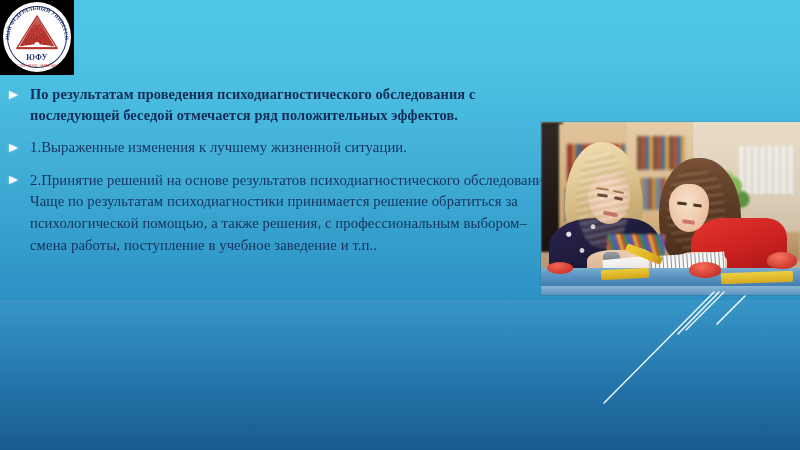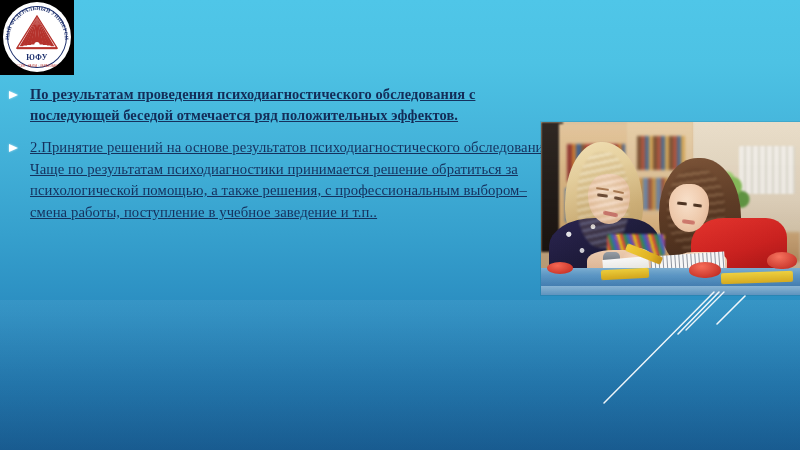--- a/index.html
+++ b/index.html
@@ -55,21 +55,20 @@
 
   
   #content {
     position:absolute; left:6px; top:84px; width:560px;
   }
   .para {
     position:relative;
     padding-left:24px;
     color:#15315e;
     margin-bottom:11px;
-    text-decoration:underline;
   }
   .bullet {
     position:absolute; left:3px; top:0.42em;
     width:0; height:0;
     border-top:4.5px solid transparent;
     border-bottom:4.5px solid transparent;
     border-left:9px solid #ffffff;
     filter:drop-shadow(0 0 1px rgba(255,255,255,0.6));
   }
   .para-text {
@@ -392,20 +391,24 @@
     </div>
   </div>
 
   <div id="content">
 
     <div class="para lead">
       <span class="bullet"></span>
       <span class="para-text">По результатам проведения психодиагностического обследования с последующей беседой отмечается ряд положительных эффектов.</span>
     </div>
 
+    <div class="para">
+      <span class="bullet"></span>
+      <span class="para-text">1.Выраженные изменения к лучшему жизненной ситуации.</span>
+    </div>
 
     <div class="para">
       <span class="bullet"></span>
       <span class="para-text">2.Принятие решений на основе результатов психодиагностического обследования. Чаще по результатам психодиагностики принимается решение обратиться за психологической помощью, а также решения, с профессиональным выбором– смена работы, поступление в учебное заведение и т.п..</span>
     </div>
 
 
   </div>
 
   <div id="photo">

